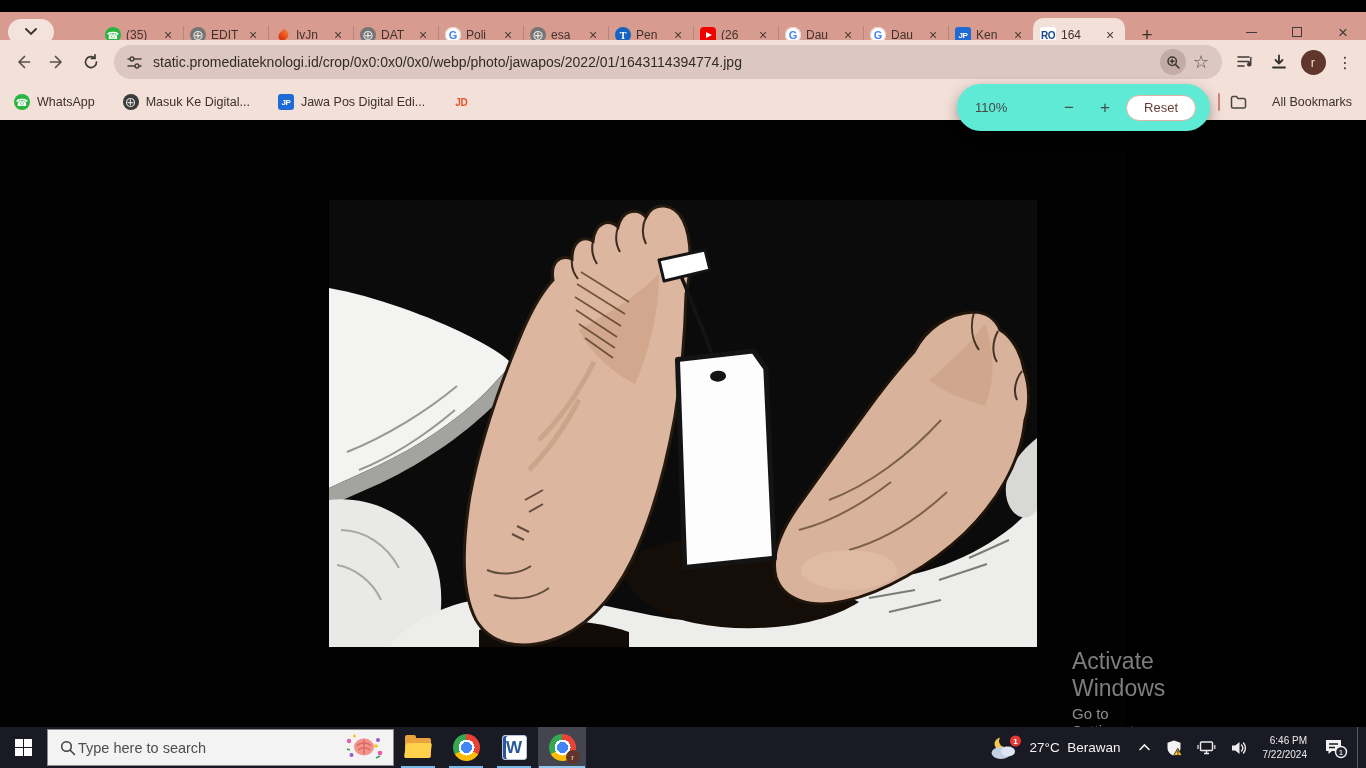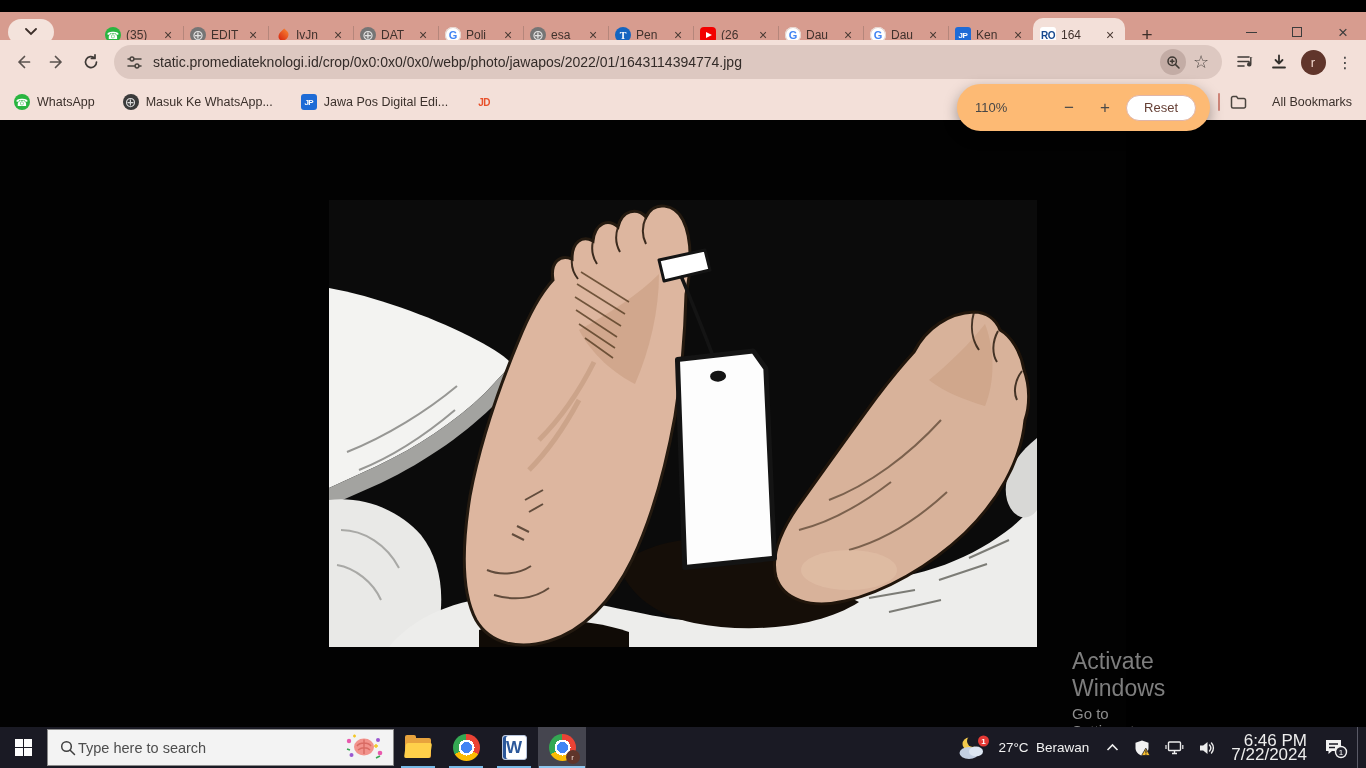--- a/index.html
+++ b/index.html
@@ -54,21 +54,21 @@
   .kebab{font-size:16px;color:#3f3f3f;width:30px;text-align:center;cursor:pointer}
 
   
   .bookmarksbar{position:absolute;top:84px;left:0;right:0;height:36px;background:#f3e0d9;display:flex;padding:0 14px;font-size:12.5px;color:#3b302b}
   .bookmark{display:flex;align-items:center;gap:7px;margin-right:28px;cursor:pointer;white-space:nowrap}
   .bm-right{margin-left:auto;display:flex;align-items:center;gap:10px}
   .bm-sep{width:2px;height:18px;background:#cf8679;border-radius:1px}
   .allbookmarks{display:flex;align-items:center;gap:25px;cursor:pointer}
 
   
-  .zoom-popup{position:absolute;left:957px;top:84px;width:253px;height:47px;background:#fdba74;border-radius:24px;box-shadow:0 5px 14px rgba(0,0,0,.35);display:flex;align-items:center;padding:0 14px 0 18px;gap:6px;z-index:60}
+  .zoom-popup{position:absolute;left:957px;top:84px;width:253px;height:47px;background:#5eead4;border-radius:24px;box-shadow:0 5px 14px rgba(0,0,0,.35);display:flex;align-items:center;padding:0 14px 0 18px;gap:6px;z-index:60}
   .zoom-level{font-size:13px;color:#474747;margin-right:auto}
   .zoombtn{width:30px;height:30px;display:flex;align-items:center;justify-content:center;font-size:17px;color:#4a4a4a;cursor:pointer}
   .resetbtn{height:21px;padding:12px 17px;border:1px solid #e0b5a8;border-radius:16px;background:#fff;color:#653f35;font-size:13px;display:flex;align-items:center;cursor:pointer;font-family:inherit}
 
   
   .content{position:absolute;top:120px;left:0;width:1126px;height:607px;background:#020202}
   .photo{position:absolute;left:329px;top:80px;width:708px;height:447px;cursor:zoom-in}
   .watermark{position:absolute;left:1072px;top:528px;pointer-events:none}
   .wm1{font-size:23px;color:#7e7e7e;font-weight:400}
   .wm2{font-size:15px;color:#8d8d8d;margin-top:3px}
@@ -89,21 +89,21 @@
   .profile-badge{position:absolute;right:-4px;bottom:-3px;width:14px;height:14px;border-radius:50%;background:#5f352b;color:#f0d7cd;font-size:8px;display:flex;align-items:center;justify-content:center}
   .foldericon{position:relative;width:26px;height:20px}
   .foldericon .fback{position:absolute;inset:0;background:#e8a33d;border-radius:2px}
   .foldericon .ftab{position:absolute;left:0;top:-3px;width:11px;height:5px;background:#e8a33d;border-radius:2px 2px 0 0}
   .foldericon .ffront{position:absolute;left:0;bottom:0;width:26px;height:15px;background:#ffd04a;border-radius:2px;transform:skewX(-8deg)}
   .wordicon{width:25px;height:25px;background:#fff;border-radius:3px;display:flex;align-items:center;justify-content:center;color:#2b579a;font-weight:bold;font-size:17px;border:1px solid #b9c6dd;box-shadow:inset 3px 0 0 #2b579a}
   .tray{margin-left:auto;display:flex;align-items:center;gap:4px;padding-right:4px}
   .trayitem{display:flex;align-items:center;justify-content:center;padding:0 5px;height:41px;cursor:pointer}
   .weather{display:flex;align-items:center;gap:8px;padding:0 8px;cursor:pointer}
   .wtext{font-size:13.5px;color:#f2f2f2;white-space:nowrap}
-  .clock{text-align:right;font-size:17px;line-height:14px;padding:0 6px;cursor:pointer}
+  .clock{text-align:right;font-size:10px;line-height:14px;padding:0 6px;cursor:pointer}
   .showdesk{width:5px;border-left:1px solid #5a5a66;height:41px;cursor:pointer}
   svg{display:block}
 </style>
 </head>
 <body>
 
 <div class="screen">
 
   <div class="tabstrip">
     <div class="tab-search">
@@ -244,21 +244,21 @@
   </div>
 
   <div class="bookmarksbar">
     <div style="display:flex;align-items:center">
         <div class="bookmark">
     <span class="fav fav-whatsapp-icon"></span>
     <span>WhatsApp</span>
   </div>
         <div class="bookmark">
     <span class="fav fav-globe-dark-icon"></span>
-    <span>Masuk Ke WhatsApp...</span>
+    <span>Masuk Ke Digital...</span>
   </div>
         <div class="bookmark">
     <span class="fav fav-jawapos-icon">JP</span>
     <span>Jawa Pos Digital Edi...</span>
   </div>
         <div class="bookmark">
     <span class="fav fav-jd-icon">JD</span>
     <span></span>
   </div>
       </div>

